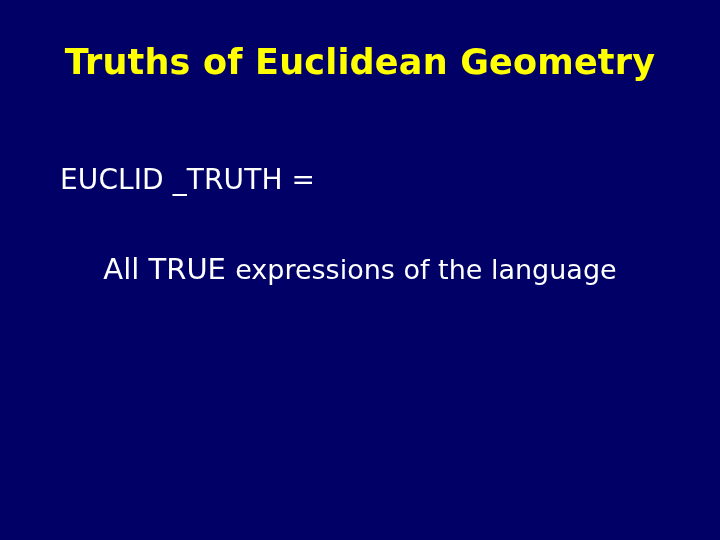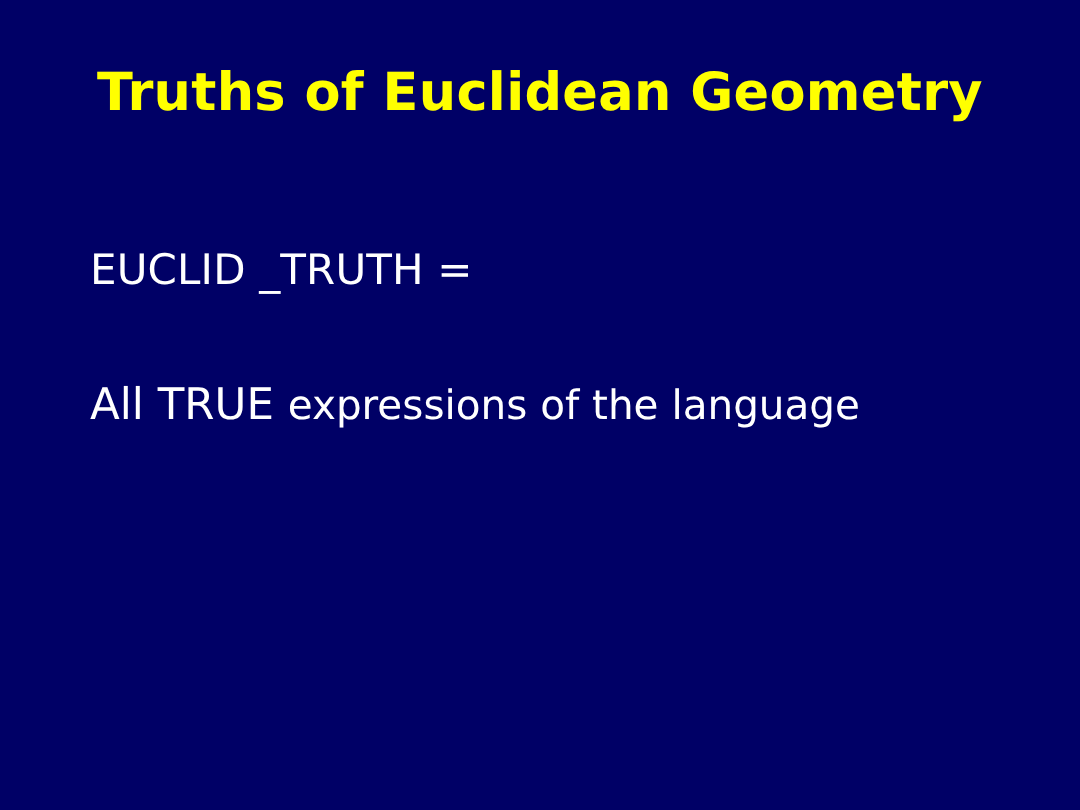--- a/index.html
+++ b/index.html
@@ -61,20 +61,21 @@
     font-size: 28px;
     line-height: 36px;
   }
 
   #definition-spacer {
     height: 52px;
   }
 
   #paragraph-block {
     width: 600px;
+    text-align: center;
   }
 
   .para-line {
     color: #FFFFFF;
     font-family: "DejaVu Sans", sans-serif;
     font-size: 27px;
     line-height: 38px;
     white-space: nowrap;
   }
 

